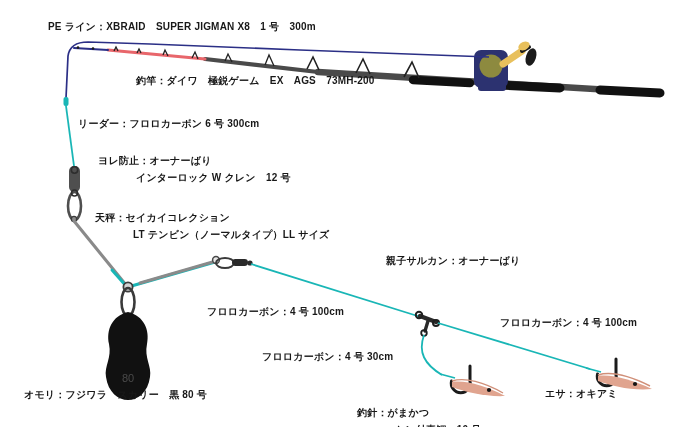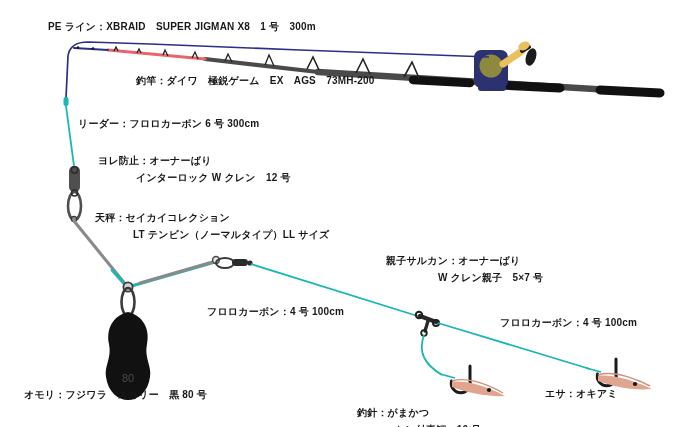--- a/index.html
+++ b/index.html
@@ -192,31 +192,33 @@
     <span class="indent">インターロック W クレン　12 号</span>
   </div>
 
   <div class="lbl" style="left:95px;top:209px;">
     <span>天秤：セイカイコレクション</span>
     <span class="indent">LT テンビン（ノーマルタイプ）LL サイズ</span>
   </div>
 
   <div class="lbl" style="left:386px;top:252px;">
     <span>親子サルカン：オーナーばり</span>
-    <span class="indent2">W クレン親子　5×7 号</span>
   </div>
 
   <div class="lbl" style="left:207px;top:303px;">
     <span>フロロカーボン：4 号 100cm</span>
   </div>
 
   <div class="lbl" style="left:500px;top:314px;">
     <span>フロロカーボン：4 号 100cm</span>
   </div>
 
+  <div class="lbl" style="left:262px;top:348px;">
+    <span>フロロカーボン：4 号 30cm</span>
+  </div>
 
   <div class="lbl" style="left:24px;top:386px;">
     <span>オモリ：フジワラ　スカリー　黒 80 号</span>
   </div>
 
   <div class="lbl" style="left:349px;top:404px;margin-left:8px;">
     <span>釣針：がまかつ</span>
     <span class="indent">ケン付真鯛　10 号</span>
   </div>
 

